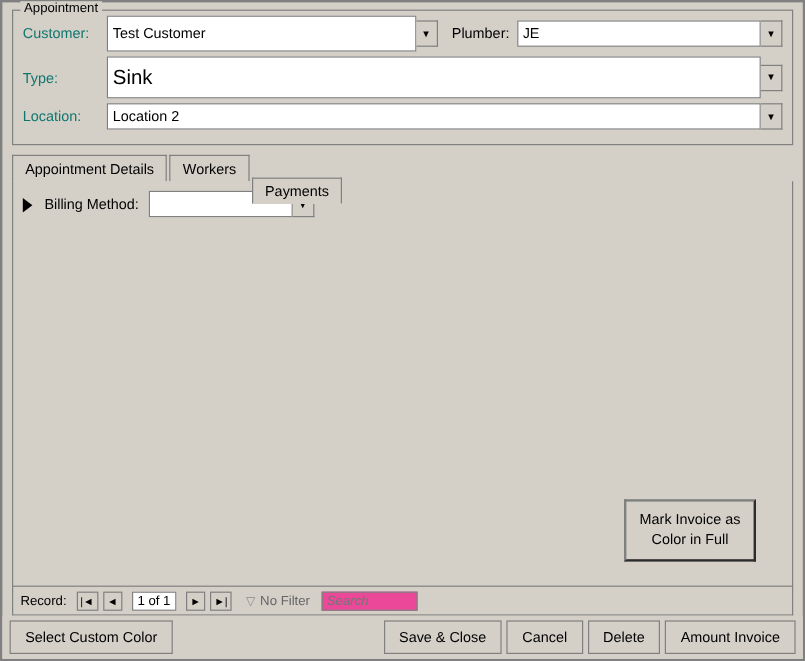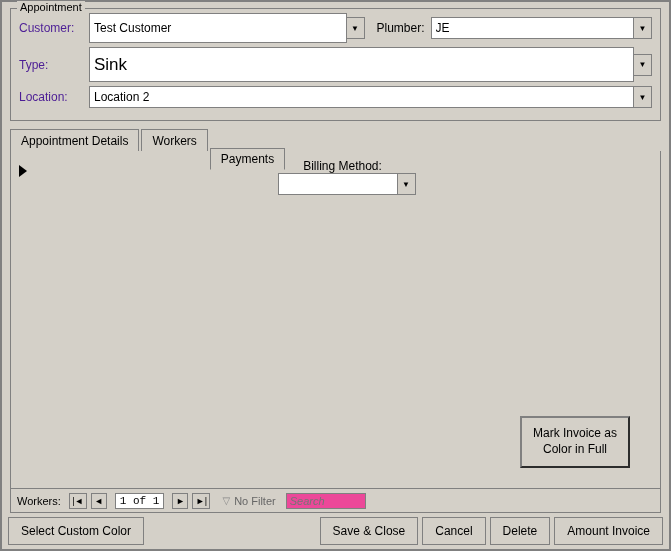--- a/index.html
+++ b/index.html
@@ -42,21 +42,21 @@
 
     .form-row {
       display: flex;
       align-items: center;
       margin-bottom: 4px;
     }
 
     .form-label {
       width: 70px;
       font-size: 12px;
-      color: #4c1d95;
+      color: #0f766e;
     }
 
     .form-input {
       flex: 1;
       height: 22px;
       border: 1px solid #808080;
       background: #fff;
       padding: 0 4px;
       font-size: 12px;
     }
@@ -163,21 +163,20 @@
       align-items: center;
       justify-content: center;
       font-size: 11px;
       margin-left: 2px;
     }
 
     .billing-row {
       display: flex;
       align-items: center;
       margin-bottom: 4px;
-      flex-direction: column;
     }
 
     .mark-invoice-btn {
       position: absolute;
       right: 40px;
       bottom: 80px;
       width: 110px;
       height: 52px;
       background: #d4d0c8;
       border: 2px solid #808080;
@@ -223,21 +222,20 @@
 
     .nav-record-text {
       font-size: 11px;
       margin: 0 4px;
       background: #fff;
       border: 1px solid #808080;
       padding: 1px 4px;
       height: 16px;
       display: flex;
       align-items: center;
-      font-family: Liberation Mono, monospace;
     }
 
     .filter-section {
       display: flex;
       align-items: center;
       gap: 4px;
       margin-left: 8px;
     }
 
     .no-filter-text {
@@ -364,21 +362,21 @@
           <span>▼</span>
         </button>
       </div>
     </div>
 
     <button class="mark-invoice-btn" style="position:absolute;right:30px;bottom:20px;width:110px;height:52px;background:#d4d0c8;border:2px outset #808080;cursor:pointer;font-size:12px;text-align:center;line-height:1.3;padding:4px;">Mark Invoice as Color in Full</button>
 
   </div>
 
   <div class="record-nav-bar">
-    <span class="nav-label">Workers:</span>
+    <span class="nav-label">Record:</span>
     <button class="nav-btn" style="font-size:9px;width:18px;height:16px;">|◄</button>
     <button class="nav-btn" style="font-size:9px;width:16px;height:16px;">◄</button>
     <span class="nav-record-text">1 of 1</span>
     <button class="nav-btn" style="font-size:9px;width:16px;height:16px;">►</button>
     <button class="nav-btn" style="font-size:9px;width:18px;height:16px;">►|</button>
 
     <div class="filter-section">
       <span style="font-size:10px;color:#888;">▽</span>
       <span class="no-filter-text">No Filter</span>
     </div>

